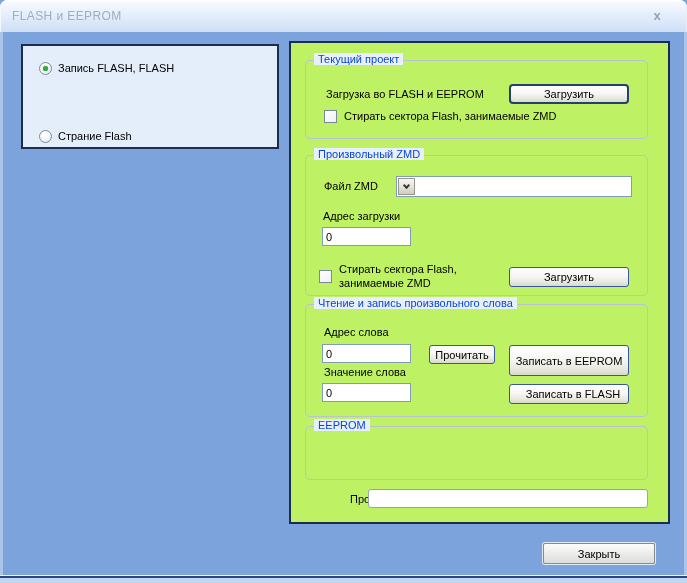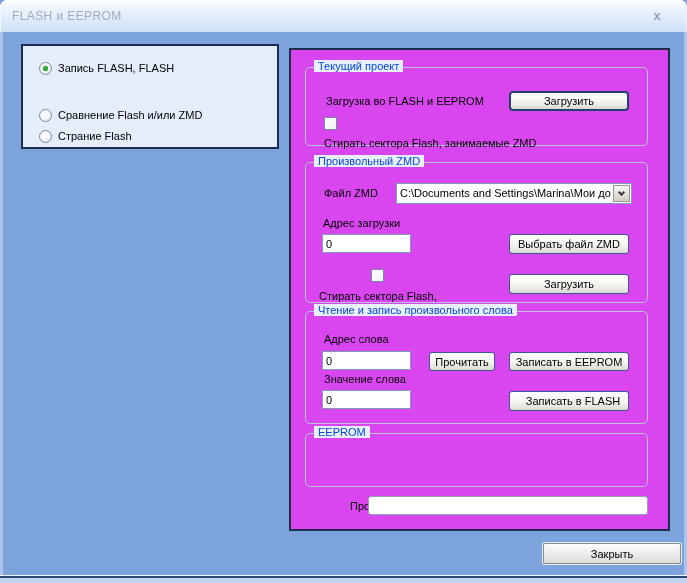--- a/index.html
+++ b/index.html
@@ -33,21 +33,21 @@
     border-left:3px solid #abc4ec; border-right:3px solid #abc4ec;
   }
   .bottom-strip {
     position:absolute; left:0; bottom:0; width:687px; height:8px;
     background:linear-gradient(180deg,#f0f4fa 0px,#f0f4fa 1px,#2b4777 1px,#2b4777 3px,#c2d5f1 3px,#c2d5f1 8px);
   }
 
   
   .panel { position:absolute; border:2px solid #1b2c4f; }
   .panel-left  { left:21px;  top:44px; width:258px; height:105px; background:#e4eefb; }
-  .panel-right { left:289px; top:48px; width:381px; height:483px; background:#d946ef; }
+  .panel-right { left:289px; top:41px; width:381px; height:483px; background:#bef264; }
 
   
   .radio-row { position:absolute; left:16px; height:14px; display:flex; align-items:center; gap:6px; cursor:default; }
   .radio {
     width:13px; height:13px; border-radius:50%; border:1px solid #7b8ca1; flex:0 0 13px;
     background:radial-gradient(circle at 35% 30%, #ffffff 0%, #f3f6f8 55%, #d7dee6 100%);
     position:relative;
   }
   .radio.selected::after {
     content:""; position:absolute; left:3px; top:3px; width:5px; height:5px;
@@ -93,21 +93,21 @@
     flex:0 0 17px; margin:1px; border:1px solid #9a968d;
     background:linear-gradient(180deg,#f8f7f5 0%,#e5e2db 55%,#cfcbc1 100%);
     display:flex; align-items:center; justify-content:center; cursor:pointer;
   }
   .chev {
     width:5px; height:5px; border-right:2px solid #38383b; border-bottom:2px solid #38383b;
     transform:rotate(45deg); margin-top:-3px;
   }
 
   
-  .cbrow { position:absolute; display:flex; gap:7px; cursor:default;flex-direction:column; }
+  .cbrow { position:absolute; display:flex; gap:7px; cursor:default; }
   .cb {
     width:13px; height:13px; flex:0 0 13px; border:1px solid #79889d; position:relative;
     background:linear-gradient(135deg,#ffffff 0%,#eef1f3 100%);
   }
   .cb.checked::after {
     content:"\2714"; position:absolute; left:0px; top:-2px;
     font-size:12px; color:#17a017;
   }
 
   
@@ -129,76 +129,70 @@
 
   <div class="panel panel-left">
     <div class="radio-row" style="top:15px;">
       <span class="radio selected"></span>
       <span class="lbl" style="position:static;">Запись FLASH, FLASH</span>
     </div>
     <div class="radio-row" style="top:36px;margin-top:47px;">
       <span class="radio"></span>
       <span class="lbl" style="position:static;">Страние Flash</span>
     </div>
-    <div class="radio-row" style="top:62px;">
-      <span class="radio"></span>
-      <span class="lbl" style="position:static;">Сравнение Flash и/или ZMD</span>
-    </div>
   </div>
 
   <div class="panel panel-right">
 
     <div class="groupbox" style="left:14px; top:17px; width:343px; height:79px;">
       <span class="legend">Текущий проект</span>
       <span class="lbl" style="left:20px; top:27px;">Загрузка во FLASH и EEPROM</span>
       <button class="btn btn-default" style="left:203px; top:23px; width:120px; height:20px;">Загрузить</button>
       <div class="cbrow" style="left:18px; top:49px;">
         <span class="cb"></span>
         <span>Стирать сектора Flash, занимаемые ZMD</span>
       </div>
     </div>
 
     <div class="groupbox" style="left:14px; top:112px; width:343px; height:141px;">
       <span class="legend">Произвольный ZMD</span>
       <span class="lbl" style="left:18px; top:24px;">Файл ZMD</span>
       <div class="combo" style="left:90px; top:20px; width:236px; height:21px;">
-        <div class="combo-text">C:\Documents and Settings\Marina\Мои до</div>
         <div class="combo-btn">
           <span class="chev"></span>
         </div>
       </div>
       <span class="lbl" style="left:17px; top:54px;">Адрес загрузки</span>
       <input class="tinput" style="left: 16px; top: 71px; width: 89px; height: 19px;" value="0">
-      <button class="btn" style="left:203px; top:71px; width:120px; height:20px;">Выбрать файл ZMD</button>
       <div class="cbrow" style="left:13px; top:106px; align-items:center;">
         <span class="cb"></span>
         <span class="lbl2">Стирать сектора Flash,
 занимаемые ZMD</span>
       </div>
       <button class="btn" style="left:203px; top:111px; width:120px; height:20px;">Загрузить</button>
     </div>
 
     <div class="groupbox" style="left:14px; top:261px; width:343px; height:113px;">
       <span class="legend">Чтение и запись произвольного слова</span>
       <span class="lbl" style="left:18px; top:21px;text-align:center;">Адрес слова</span>
       <input class="tinput" style="left: 16px; top: 39px; width: 89px; height: 19px;" value="0">
       <button class="btn" style="left:123px; top:40px; width:66px; height:19px;">Прочитать</button>
-      <button class="btn" style="left:203px; top:40px; width:120px; height:19px;">Записать в EEPROM</button>
+      <button class="btn" style="left:203px; top:40px; width:120px; height:31px;">Записать в EEPROM</button>
       <span class="lbl" style="left:18px; top:61px;">Значение слова</span>
       <input class="tinput" style="left: 16px; top: 78px; width: 89px; height: 19px;" value="0">
       <button class="btn" style="left:203px; top:79px; width:120px; height:20px;padding-left:8px;">Записать в FLASH</button>
     </div>
 
     <div class="groupbox" style="left:14px; top:383px; width:343px; height:54px;">
       <span class="legend">EEPROM</span>
     </div>
 
     <span class="lbl" style="left:20px; top:450px;padding-left:39px;">Прогресс</span>
     <div class="progress" style="left:77px; top:446px; width:280px; height:19px;">
       <span></span>
     </div>
   </div>
 
-  <button class="btn btn-close" style="left:543px; top:543px; width:138px; height:21px;">Закрыть</button>
+  <button class="btn btn-close" style="left:543px; top:543px; width:112px; height:21px;">Закрыть</button>
 
   <div class="bottom-strip"></div>
 
 </div>
 
 </body></html>

